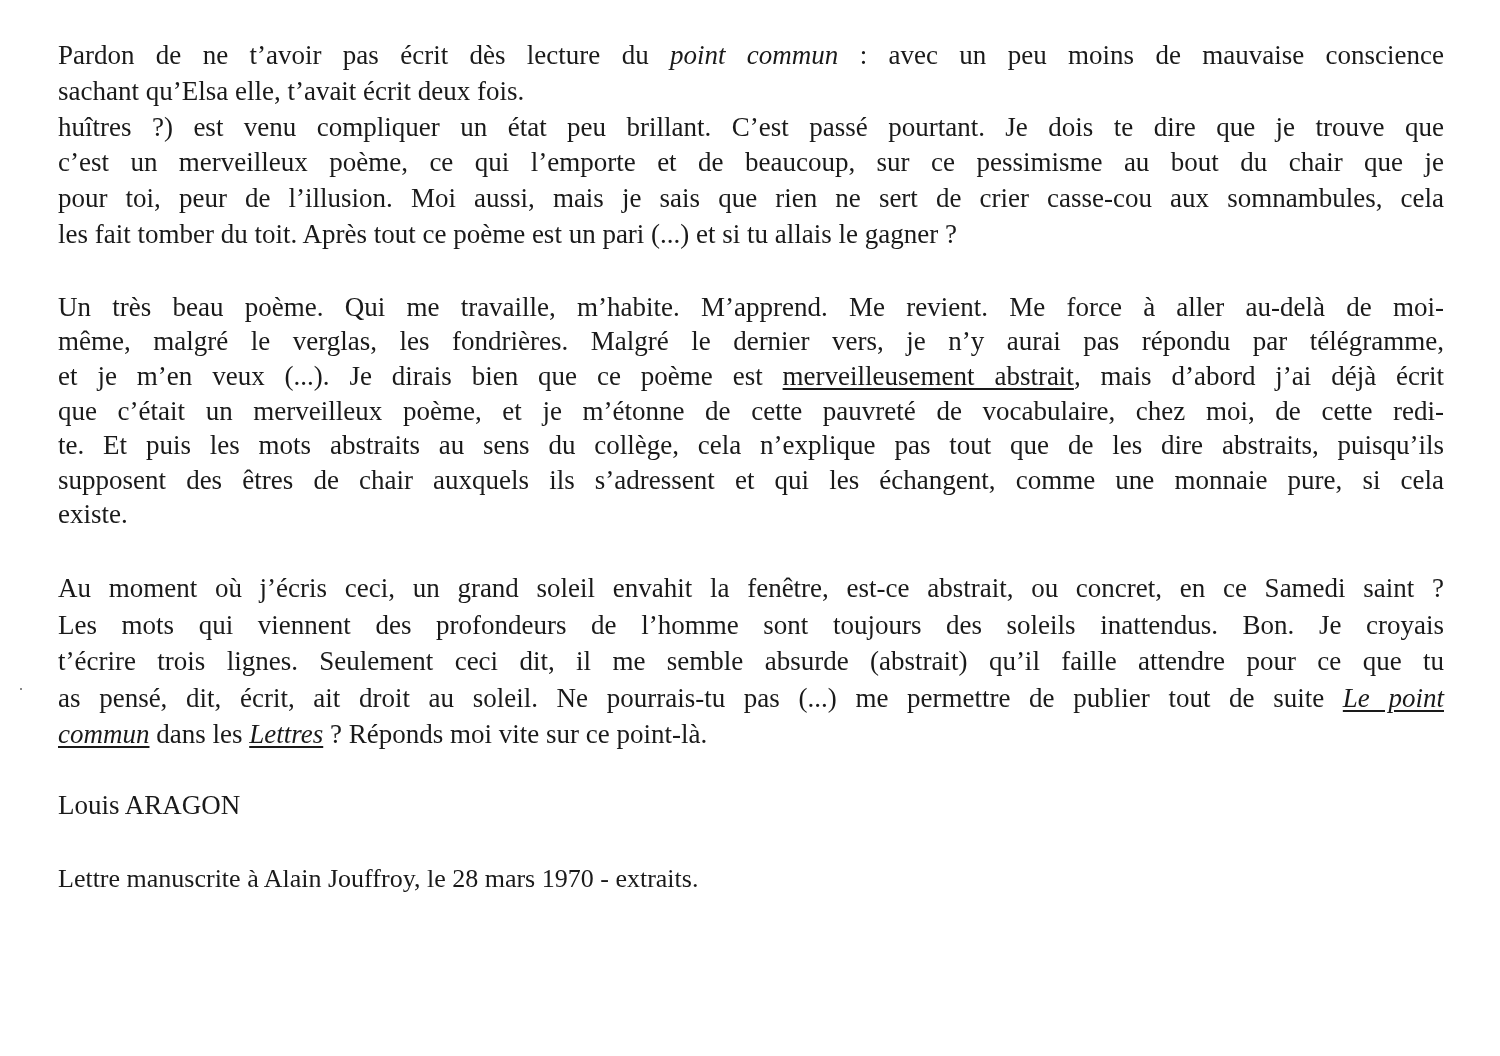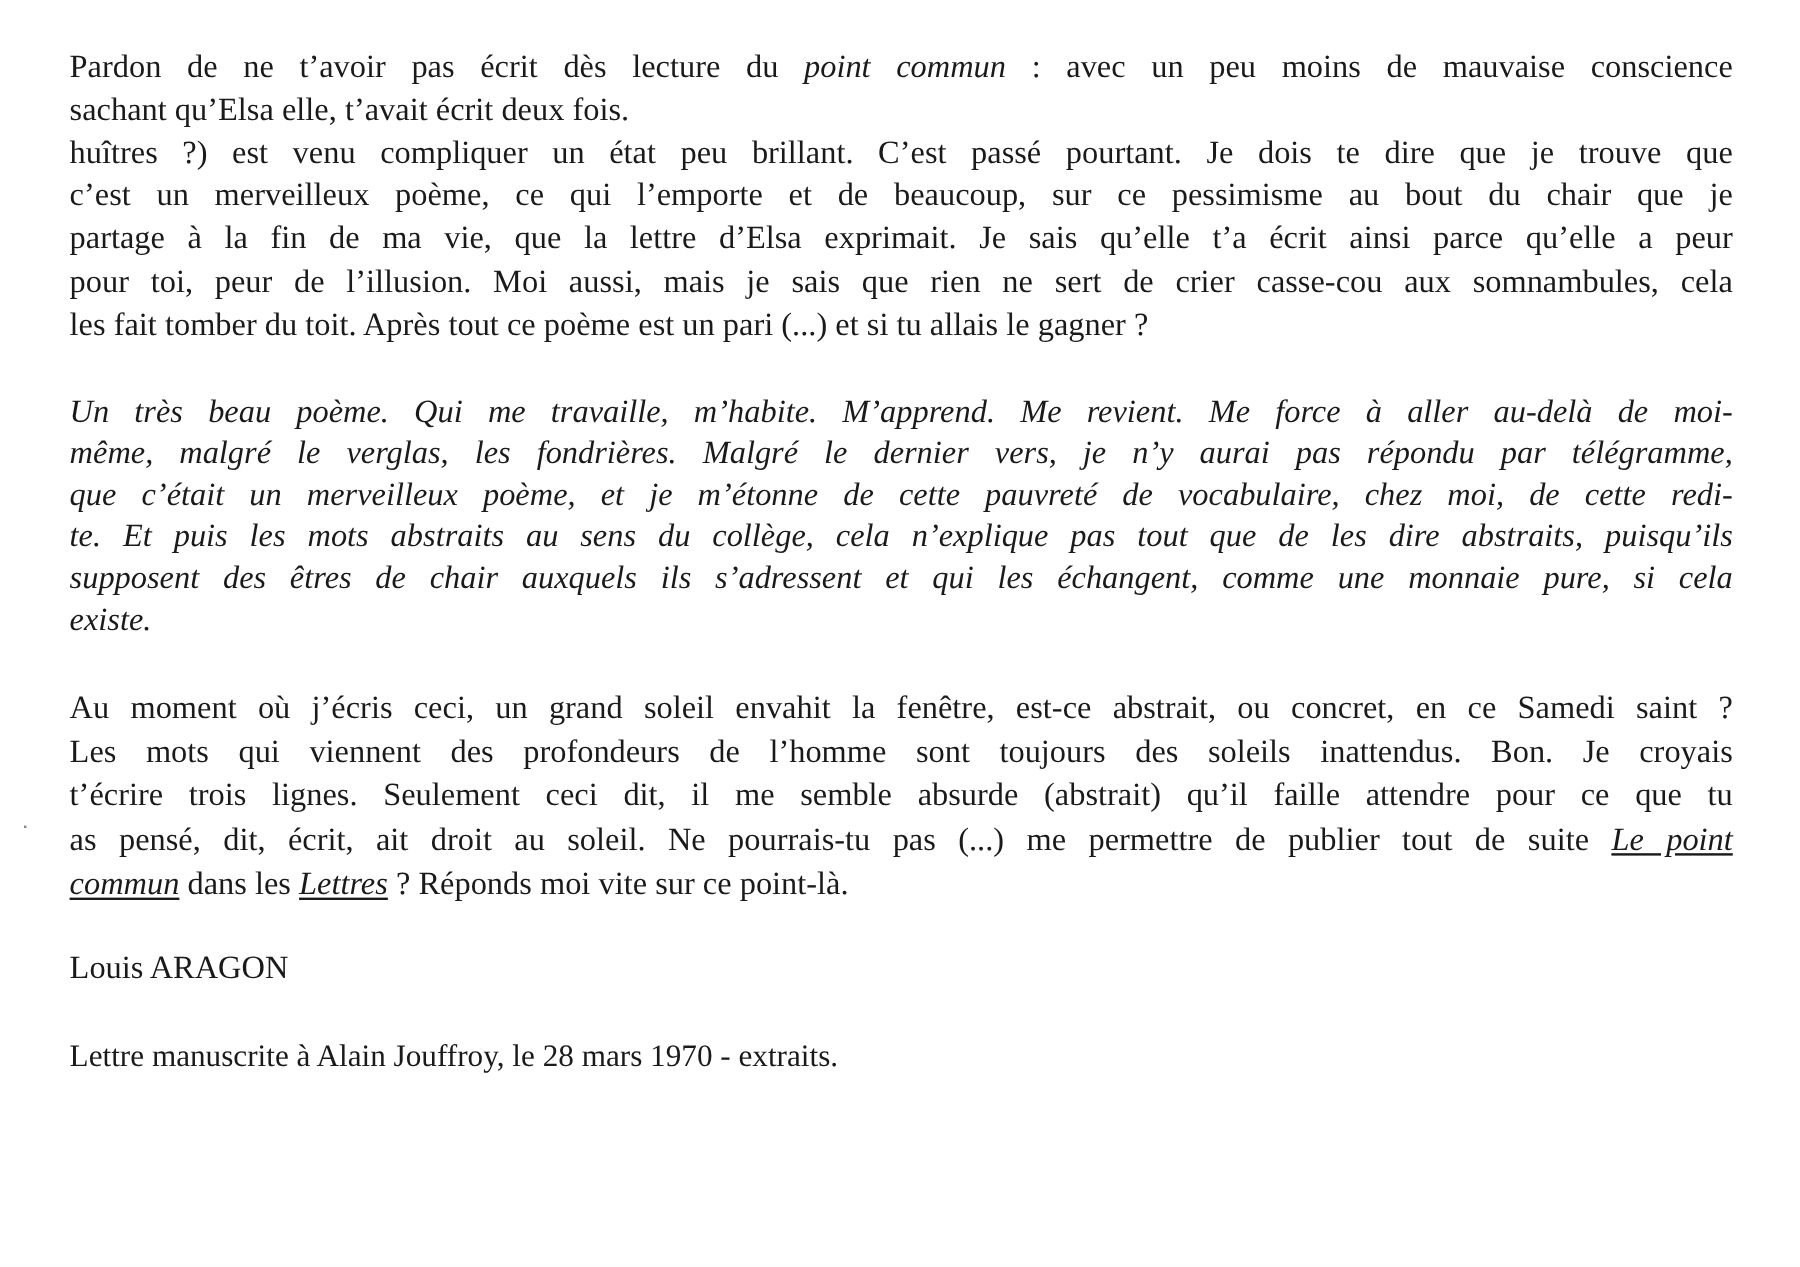--- a/index.html
+++ b/index.html
@@ -1,20 +1,20 @@
 <!DOCTYPE html>
 <html><head>
 <meta charset="utf-8">
 <style>
   html, body { margin: 0; padding: 0; background: #ffffff; }
   body { width: 1500px; height: 1056px; position: relative; overflow: hidden; color: #1a1a1a; }
   .page { position: absolute; left: 58px; top: 38px; width: 1386px; font-family: "Liberation Serif", "DejaVu Serif", serif; font-size: 27px; line-height: 36px; }
   .para { margin: 0; text-align: justify; text-align-last: left; }
   .para1 { line-height: 35.8px; }
-  .para2 { margin-top: 37px; line-height: 34.6px; font-style: italic; }
+  .para2 { margin-top: 37px; line-height: 34.6px; }
   .para3 { margin-top: 38px; line-height: 36.6px; }
   .line { display: block; text-align: justify; text-align-last: justify; white-space: nowrap; }
   .line.last { text-align-last: left; }
   .sig { margin-top: 34px; font-size: 27px; }
   .footer { margin-top: 38px; font-size: 26px; }
   em { font-style: italic; }
   u { text-decoration: underline; text-underline-offset: 3px; }
   .stray { position: absolute; left: 20px; top: 688px; width: 2px; height: 2px; background: #888; }
 </style>
 </head>
@@ -22,28 +22,28 @@
 
 <div class="stray"></div>
 
 <div class="page">
 
   <p class="para para1">
     <span class="line"><span>Pardon de ne t’avoir pas écrit dès lecture du </span><em>point commun</em><span> : avec un peu moins de mauvaise conscience</span></span>
     <span class="line last">sachant qu’Elsa elle, t’avait écrit deux fois.</span>
     <span class="line">huîtres ?) est venu compliquer un état peu brillant. C’est passé pourtant. Je dois te dire que je trouve que</span>
     <span class="line">c’est un merveilleux poème, ce qui l’emporte et de beaucoup, sur ce pessimisme au bout du chair que je</span>
-    <span class="line">partage à la fin de ma vie, que la lettre d’Elsa exprimait. Je sais qu’elle t’a écrit ainsi parce qu’elle a peur</span>
     <span class="line">pour toi, peur de l’illusion. Moi aussi, mais je sais que rien ne sert de crier casse-cou aux somnambules, cela</span>
     <span class="line last">les fait tomber du toit. Après tout ce poème est un pari (...) et si tu allais le gagner ?</span>
   </p>
 
   <p class="para para2">
     <span class="line">Un très beau poème. Qui me travaille, m’habite. M’apprend. Me revient. Me force à aller au-delà de moi-</span>
     <span class="line">même, malgré le verglas, les fondrières. Malgré le dernier vers, je n’y aurai pas répondu par télégramme,</span>
+    <span class="line"><span>et je m’en veux (...). Je dirais bien que ce poème est </span><u>merveilleusement abstrait</u><span>, mais d’abord j’ai déjà écrit</span></span>
     <span class="line">que c’était un merveilleux poème, et je m’étonne de cette pauvreté de vocabulaire, chez moi, de cette redi-</span>
     <span class="line">te. Et puis les mots abstraits au sens du collège, cela n’explique pas tout que de les dire abstraits, puisqu’ils</span>
     <span class="line">supposent des êtres de chair auxquels ils s’adressent et qui les échangent, comme une monnaie pure, si cela</span>
     <span class="line last">existe.</span>
   </p>
 
   <p class="para para3">
     <span class="line">Au moment où j’écris ceci, un grand soleil envahit la fenêtre, est-ce abstrait, ou concret, en ce Samedi saint ?</span>
     <span class="line">Les mots qui viennent des profondeurs de l’homme sont toujours des soleils inattendus. Bon. Je croyais</span>
     <span class="line">t’écrire trois lignes. Seulement ceci dit, il me semble absurde (abstrait) qu’il faille attendre pour ce que tu</span>

